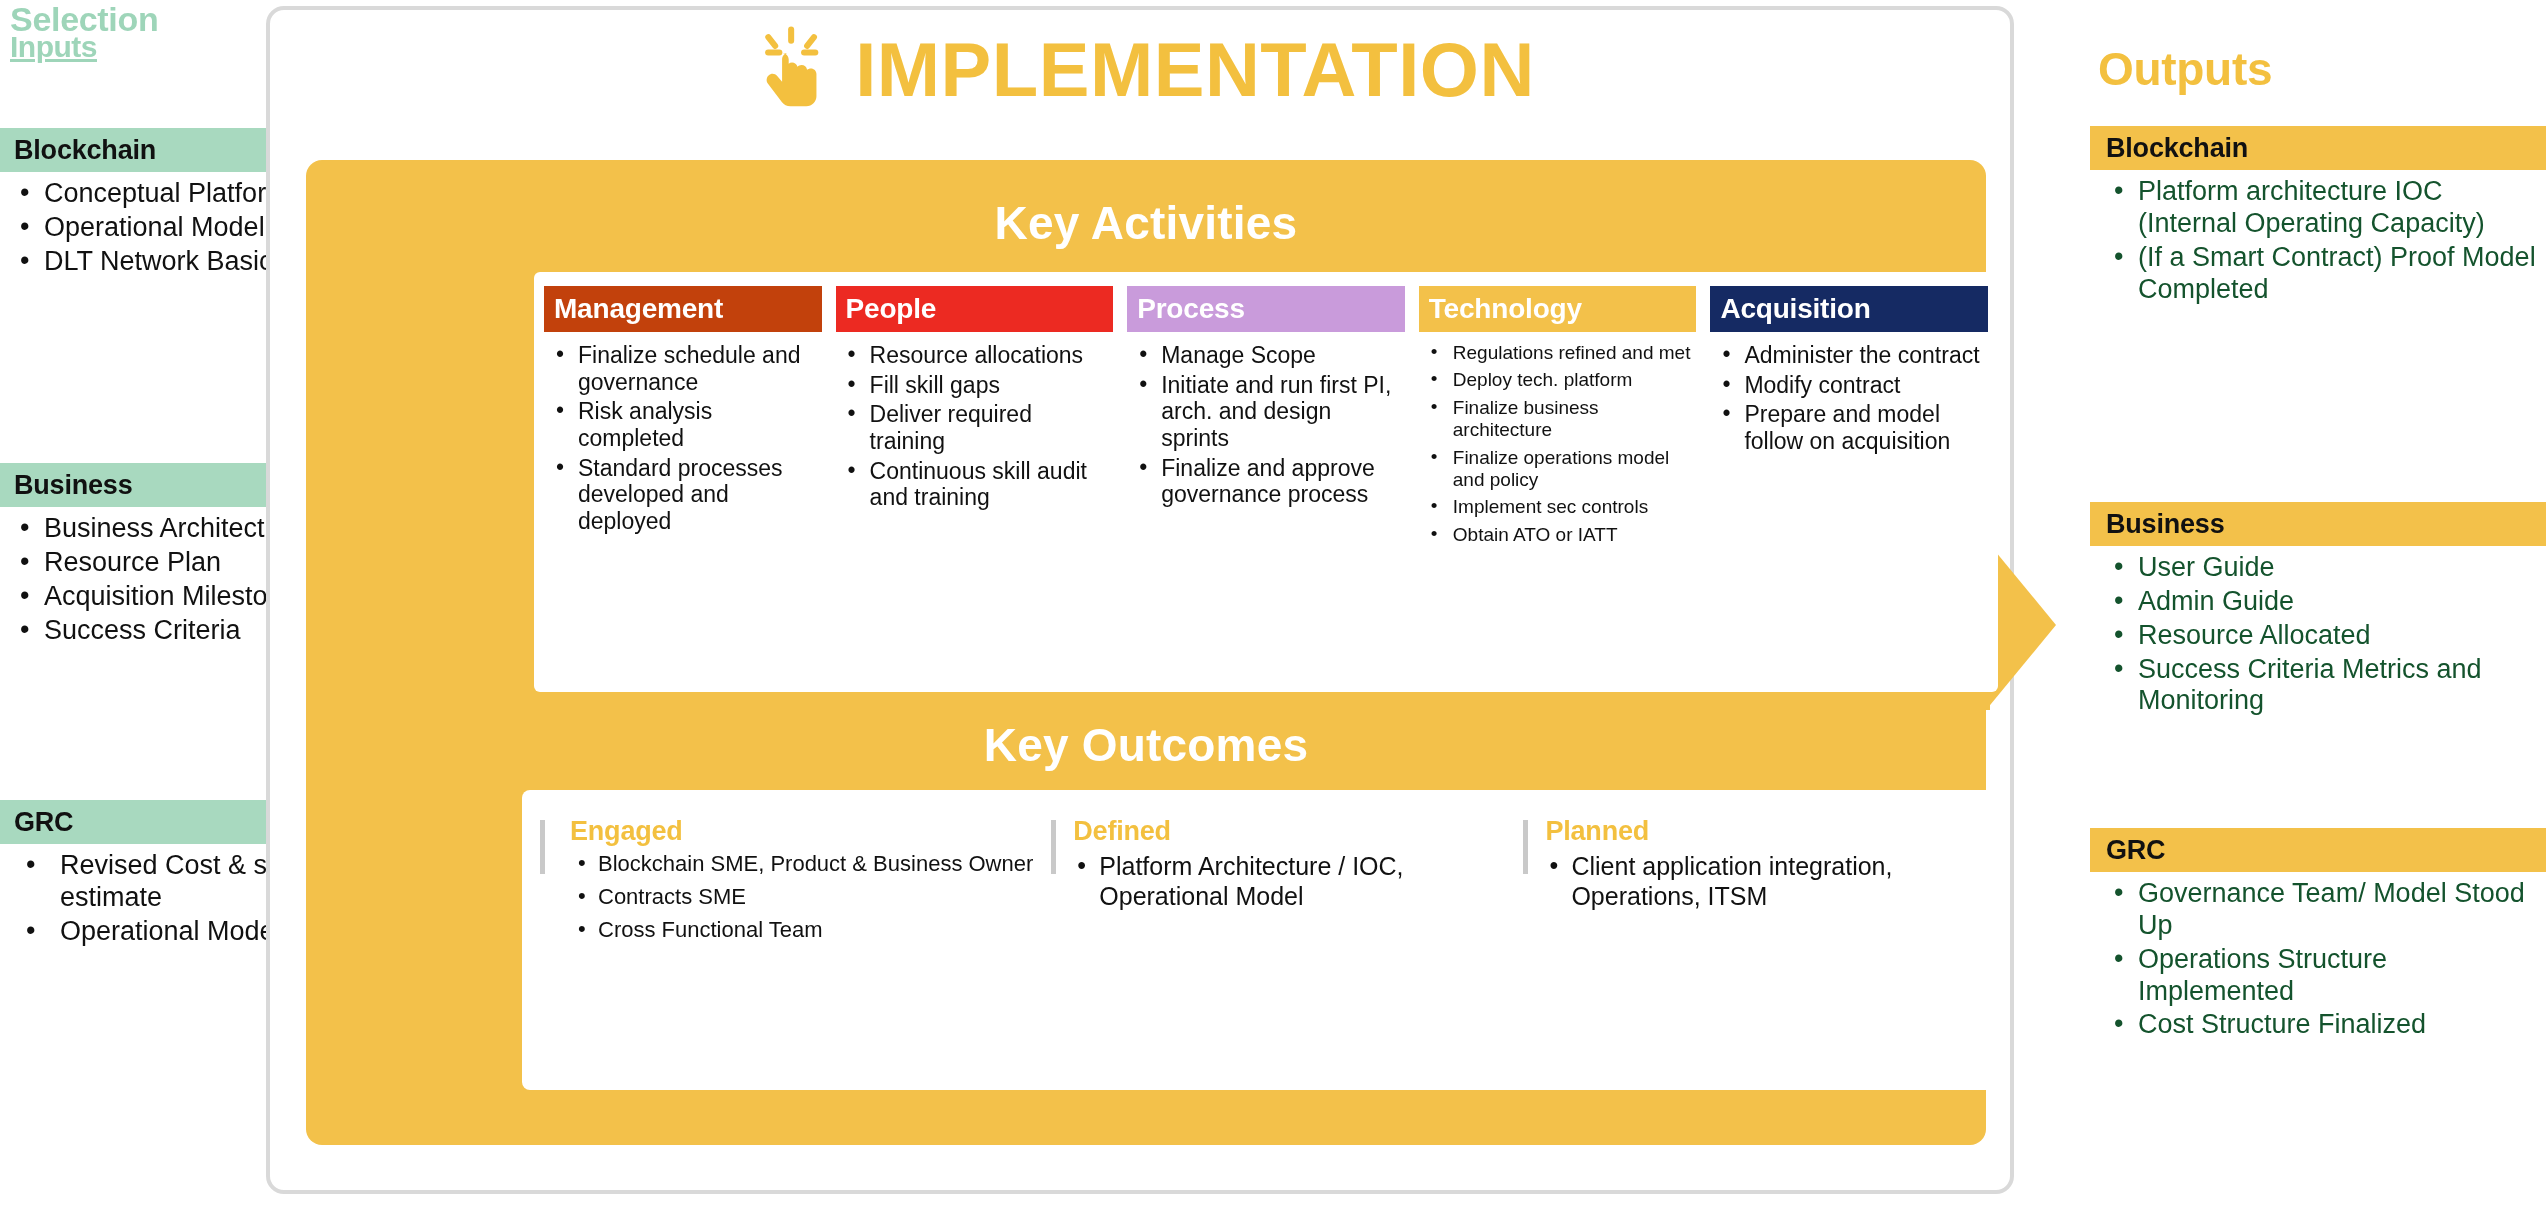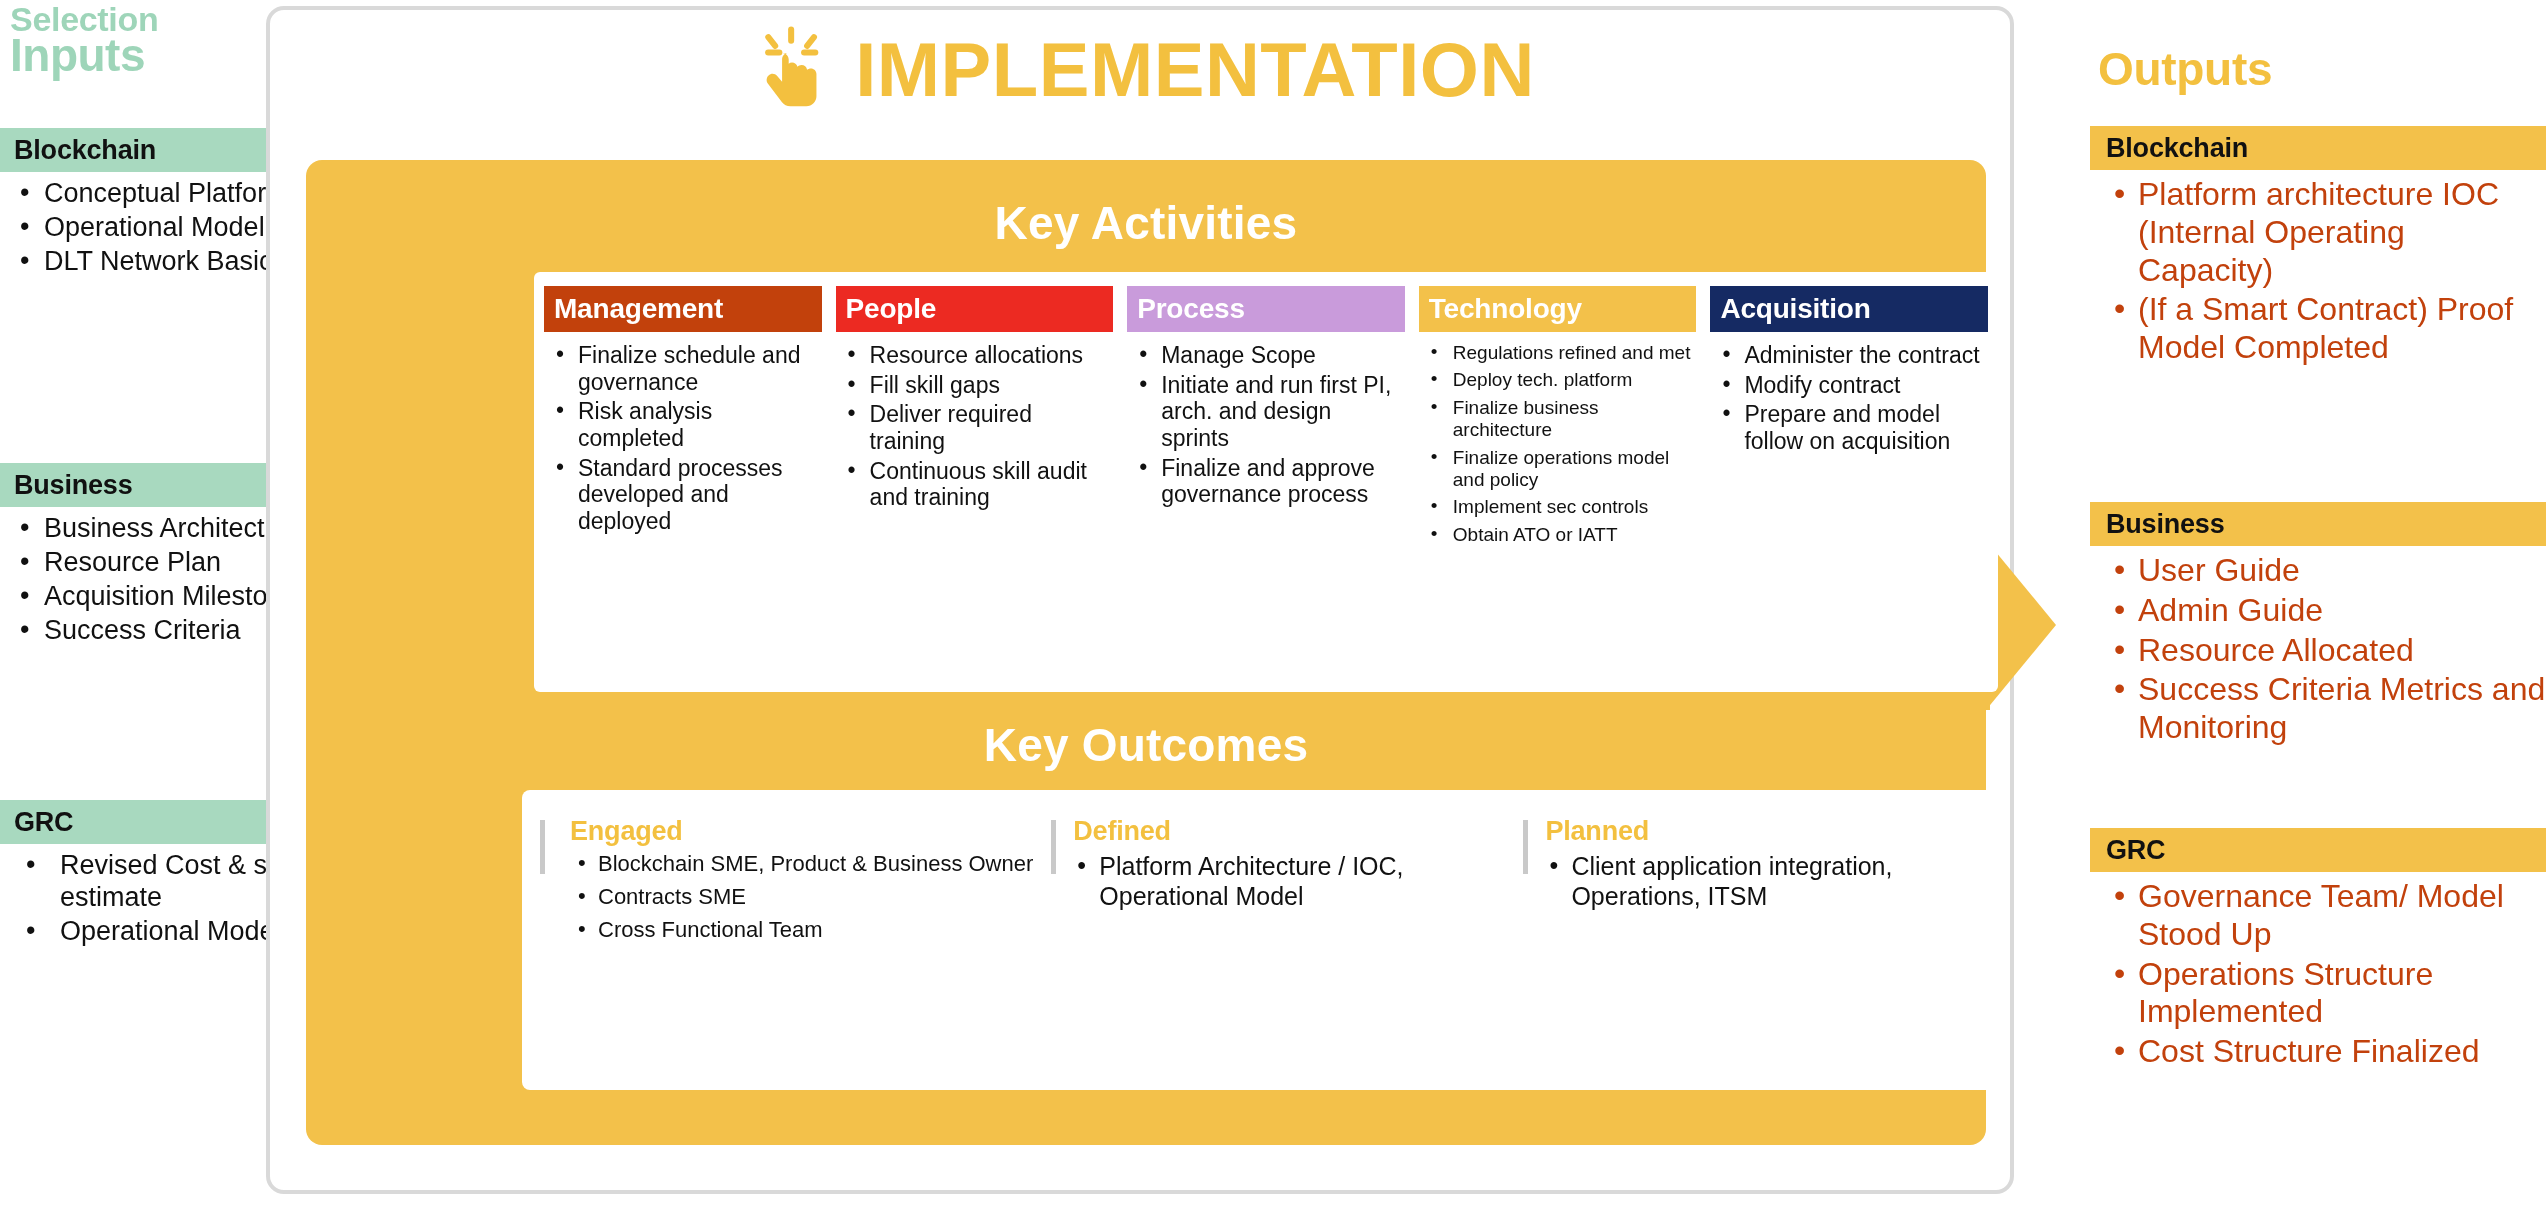--- a/index.html
+++ b/index.html
@@ -12,21 +12,21 @@
   }
   .stage{position:relative;width:2546px;height:1216px;}
 
   
   .inputs-col{position:absolute;left:0;top:0;width:440px;height:1216px;}
   .inputs-title{position:absolute;left:10px;top:2px;line-height:1.0;}
   .inputs-title .sel{
     display:block;font-size:34px;font-weight:bold;color:#9ed5b9;letter-spacing:-0.3px;
   }
   .inputs-title .inp{
-    display:block;font-size:46px;font-weight:bold;color:#9ed5b9;letter-spacing:-0.5px;margin-top:-4px;
+    display:block;font-size:30px;font-weight:bold;color:#9ed5b9;letter-spacing:-0.5px;margin-top:-4px;text-decoration:underline;
   }
 
   .in-band{position:absolute;left:0;width:440px;}
   .in-band .chev{
     position:relative;height:44px;
     background:#a8d9bf;
     display:flex;align-items:center;
   }
   .in-band .chev::after{
     content:"";position:absolute;right:-28px;top:0;
@@ -153,21 +153,21 @@
     width:0;height:0;
     border-top:22px solid transparent;
     border-bottom:22px solid transparent;
     border-left:28px solid #f3c14a;
   }
   .out-band .chev span{
     font-size:27px;font-weight:bold;color:#111;padding-left:16px;letter-spacing:-0.2px;
   }
   .out-list{list-style:none;margin:0;padding:6px 0 0 22px;}
   .out-list li{
-    position:relative;font-size:32px;color:#c2410c;line-height:1.18;
+    position:relative;font-size:27px;color:#14532d;line-height:1.18;
     padding-left:26px;margin-bottom:2px;
   }
   .out-list li::before{content:"\2022";position:absolute;left:2px;top:-1px;}
 </style>
 </head>
 <body>
 
 <div class="stage">
 
   <div class="inputs-col">

